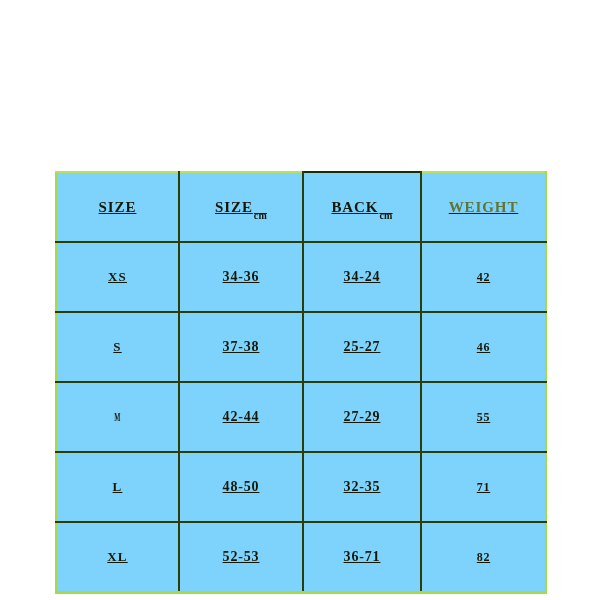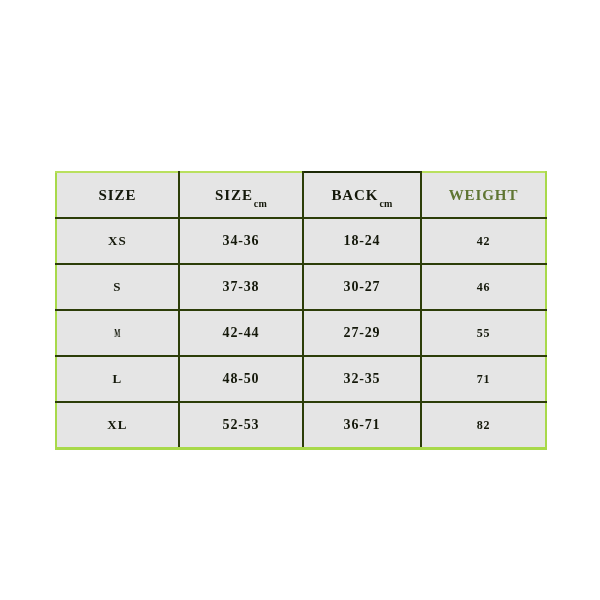--- a/index.html
+++ b/index.html
@@ -42,32 +42,33 @@
     background: #8CC816;
   }
 
   table.size-chart col.c-size   { width: 123px; }
   table.size-chart col.c-bust   { width: 124px; }
   table.size-chart col.c-back   { width: 118px; }
   table.size-chart col.c-weight { width: 125px; }
 
   table.size-chart td,
   table.size-chart th {
-    background: #e5e5e5;
+    background: #7dd3fc;
     border-left: 2px solid #2c3d08;
     border-right: 2px solid #2c3d08;
     border-top: 2px solid #2c3d08;
     border-bottom: 2px solid #2c3d08;
     text-align: center;
     vertical-align: middle;
-    padding: 4px;
+    padding: 16px;
     height: 36px;
     color: #14180a;
     font-weight: bold;
     letter-spacing: 0.06em;
+    text-decoration: underline;
   }
 
   
   table.size-chart tr > *:first-child { border-left: 2px solid #a8d94a; }
   table.size-chart tr > *:last-child  { border-right: 2px solid #a8d94a; }
 
   
   table.size-chart thead th { border-top: 2px solid #b9e05e; }
   table.size-chart thead th.dark-top { border-top: 2px solid #1d2a06; }
 
@@ -154,27 +155,27 @@
               <span class="big">WEIGHT</span>
             </span>
           </th>
         </tr>
       </thead>
 
       <tbody>
         <tr>
           <td class="cell size-label">XS</td>
           <td class="cell">34-36</td>
-          <td class="cell">18-24</td>
+          <td class="cell">34-24</td>
           <td class="cell weight-val">42</td>
         </tr>
         <tr>
           <td class="cell size-label">S</td>
           <td class="cell">37-38</td>
-          <td class="cell">30-27</td>
+          <td class="cell">25-27</td>
           <td class="cell weight-val">46</td>
         </tr>
         <tr>
           <td class="cell size-label">
             <span class="m-squish">M</span>
           </td>
           <td class="cell">42-44</td>
           <td class="cell">27-29</td>
           <td class="cell weight-val">55</td>
         </tr>

